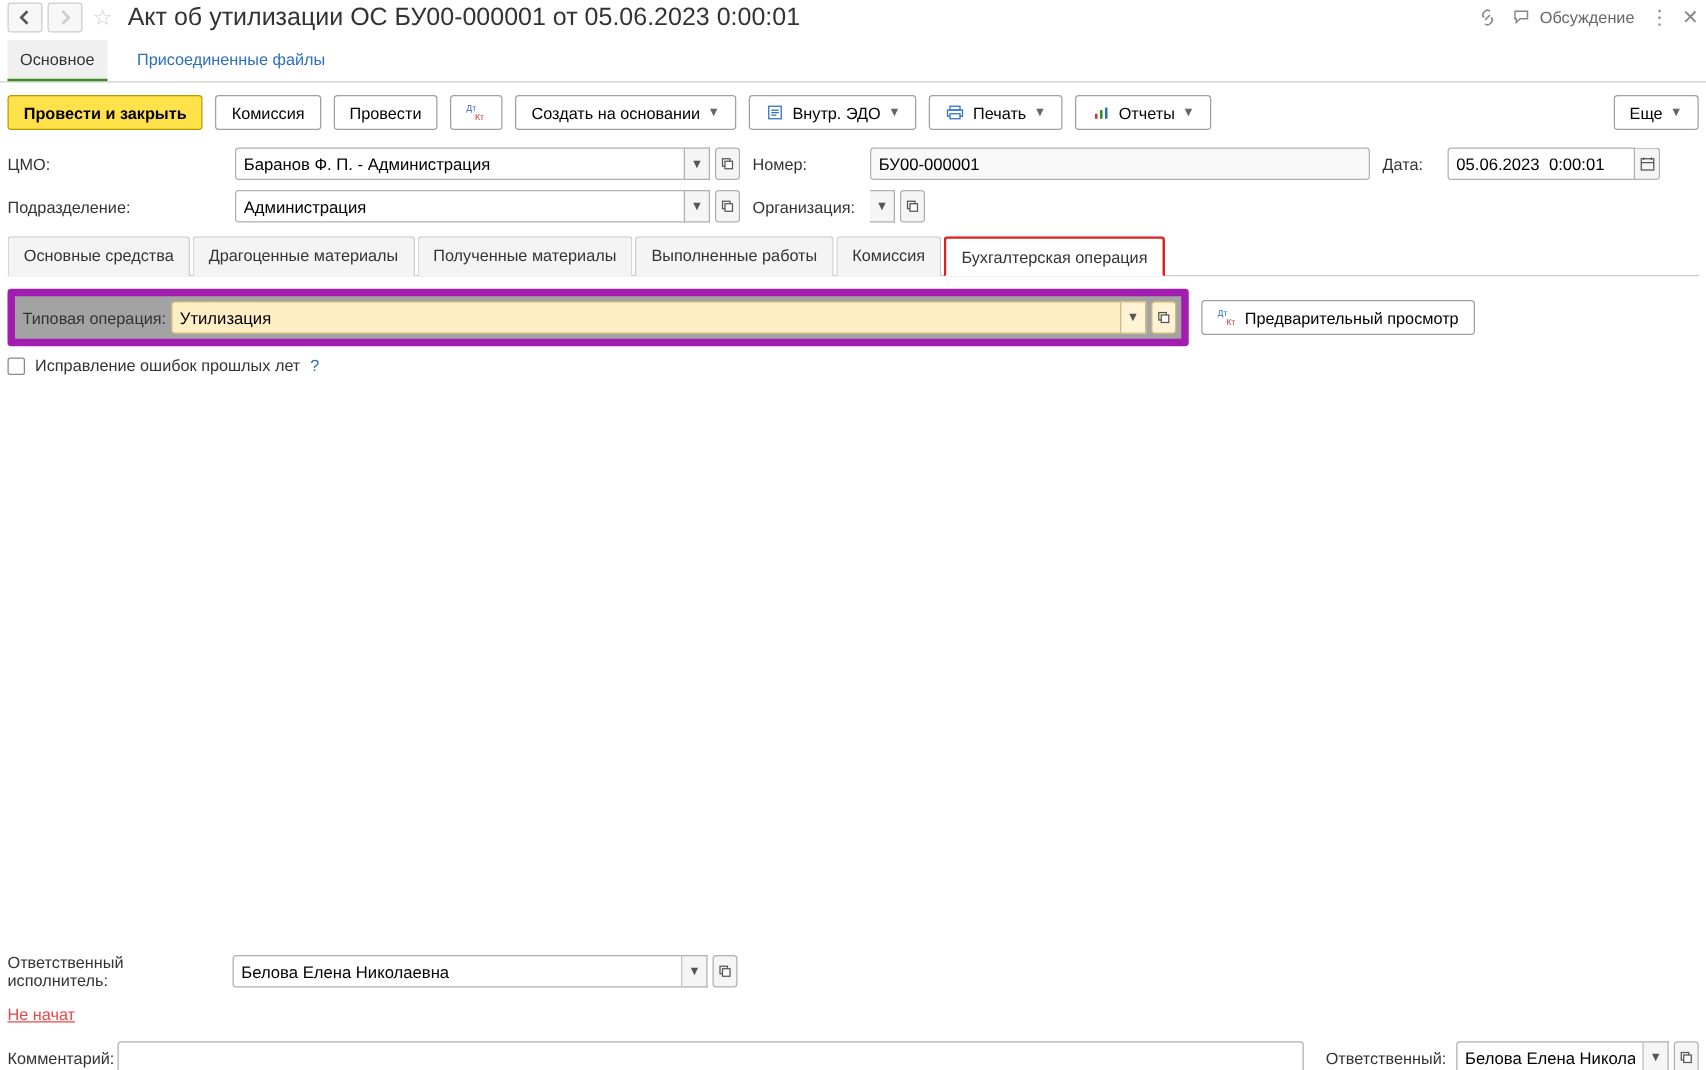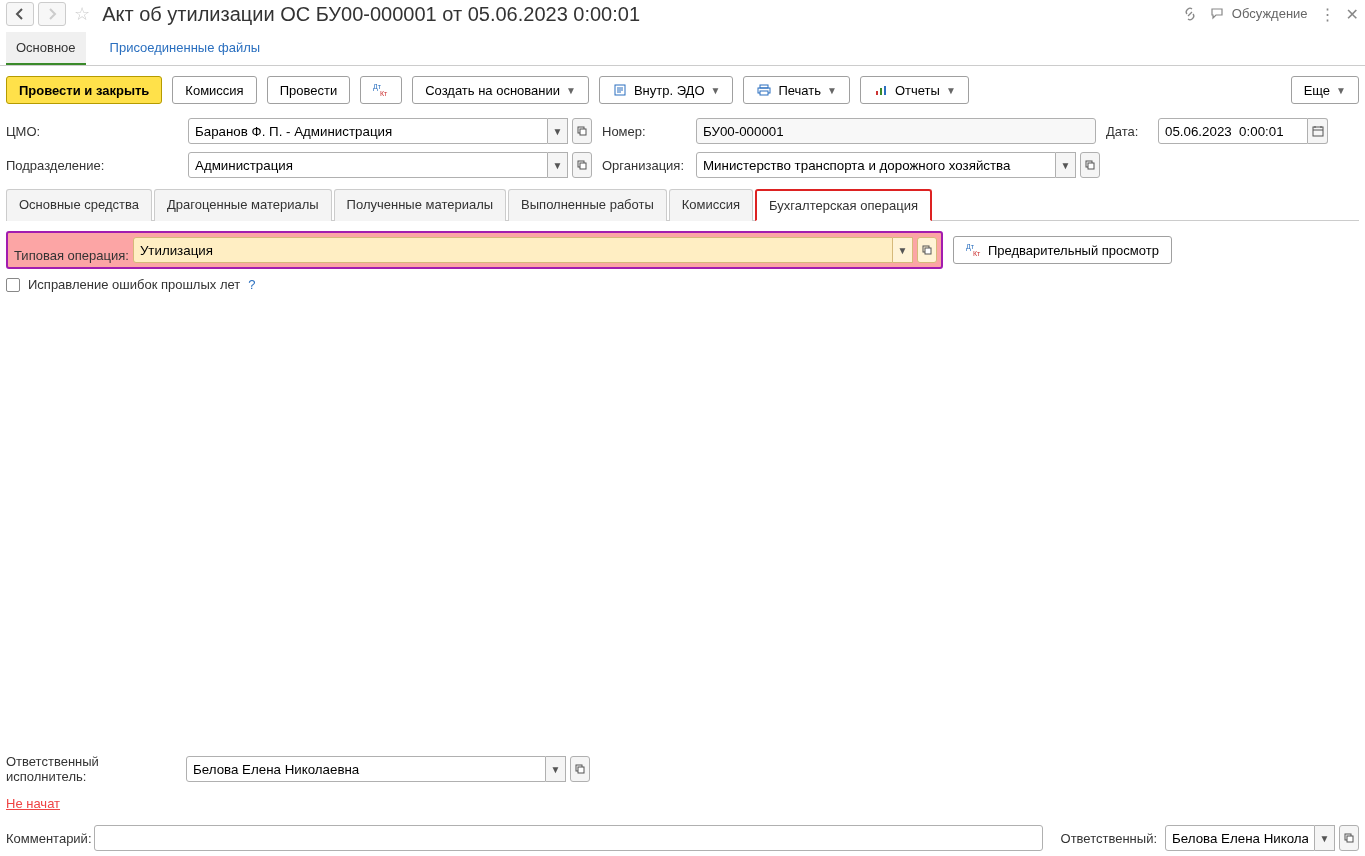--- a/index.html
+++ b/index.html
@@ -147,25 +147,25 @@
 }
 
 .opbar {
   display: flex;
   align-items: center;
   margin: 10px 6px 6px 6px;
   gap: 10px;
 }
 .opbox {
   display: flex;
-  align-items: flex-end;
-  border: 2px solid #a21caf;
+  align-items: center;
+  border: 6px solid #a21caf;
   border-radius: 3px;
   padding: 4px 4px;
-  background: #fca5a5;
+  background: #a3a3a3;
   flex: 0 0 auto;
 }
 .op-lbl { padding: 0 4px 0 2px; }
 .op-input {
   height: 26px;
   border: 1px solid #d6b97a;
   background: #ffeec3;
   padding: 0 6px;
   width: 760px;
   outline: none;
@@ -354,21 +354,20 @@
       <div class="addon">▼</div>
       <div class="addon ext">
         <svg width="10" height="10" viewBox="0 0 10 10">
             <rect x="1" y="1" width="6" height="6" stroke="#555" fill="none"></rect>
             <rect x="3" y="3" width="6" height="6" stroke="#555" fill="#fff"></rect>
           </svg>
       </div>
     </div>
     <span class="lbl org">Организация:</span>
     <div class="input-group">
-      <input class="input" style="width: 360px;" value="Министерство транспорта и дорожного хозяйства">
       <div class="addon">▼</div>
       <div class="addon ext">
         <svg width="10" height="10" viewBox="0 0 10 10">
             <rect x="1" y="1" width="6" height="6" stroke="#555" fill="none"></rect>
             <rect x="3" y="3" width="6" height="6" stroke="#555" fill="#fff"></rect>
           </svg>
       </div>
     </div>
   </div>
 </div>

